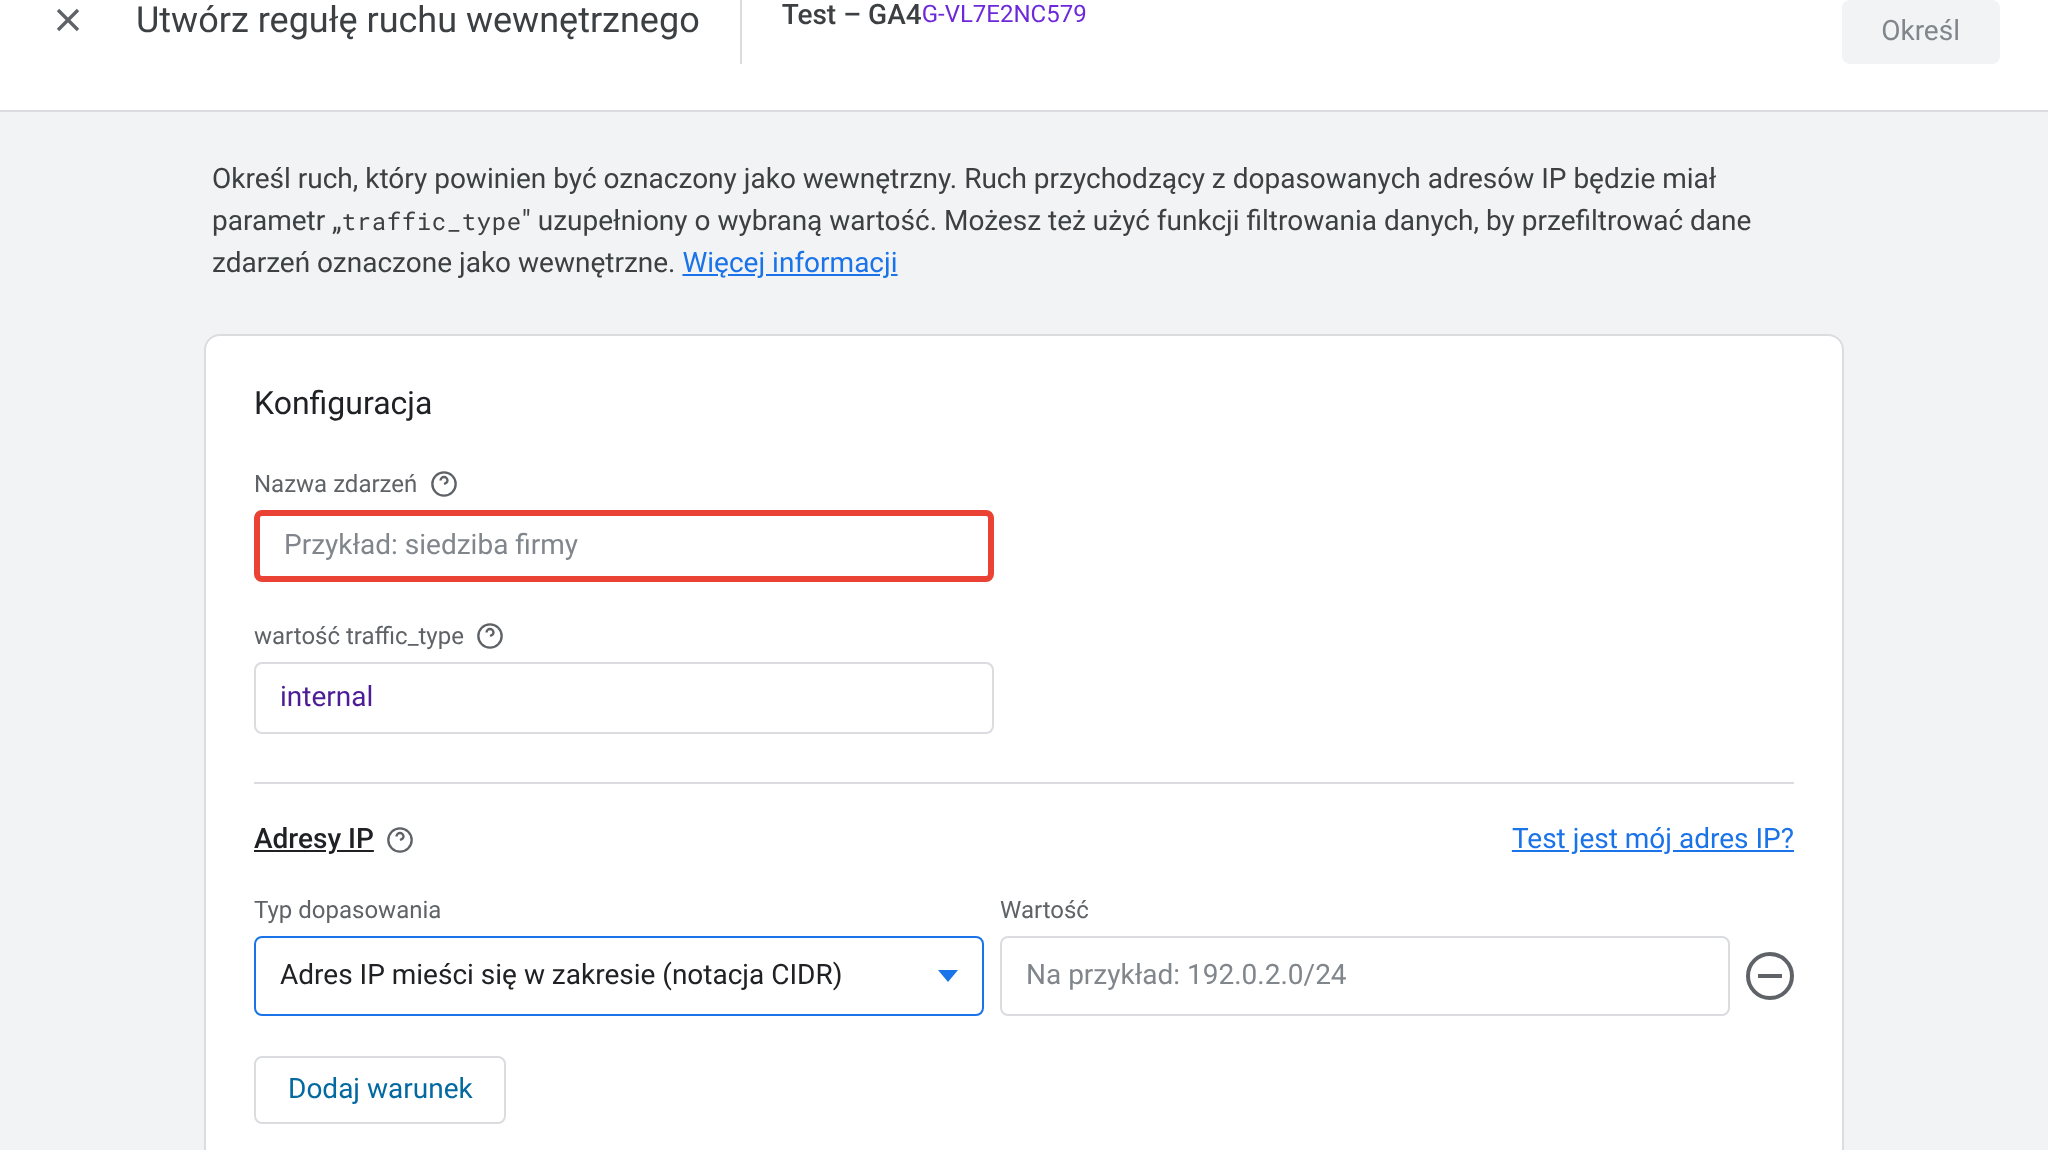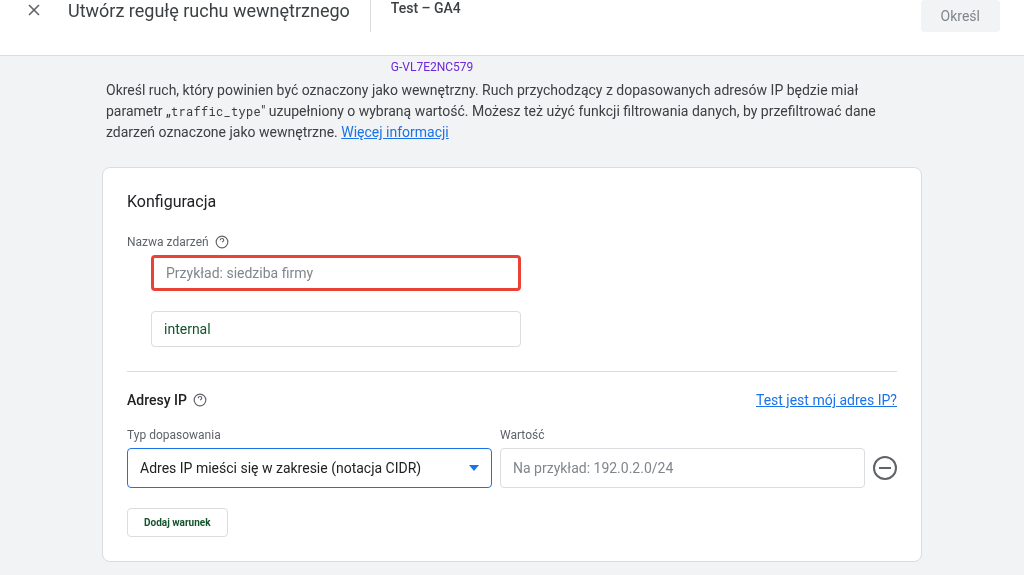--- a/index.html
+++ b/index.html
@@ -34,22 +34,21 @@
       font-weight: 400;
     }
     .header-divider {
       width: 1px;
       height: 32px;
       background: #dadce0;
       margin: 0 20px;
     }
     .header-property {
       display: flex;
-      flex-direction: column;
-      gap: 44px;
+      flex-direction: row;
     }
     .property-name {
       font-size: 14px;
       color: #3c4043;
       font-weight: 500;
     }
     .property-id {
       font-size: 12px;
       color: #6d28d9;
     }
@@ -114,43 +113,43 @@
       color: #5f6368;
     }
     .input-field {
       width: 370px;
       height: 36px;
       border: 1px solid #dadce0;
       border-radius: 4px;
       padding: 0 12px;
       font-size: 14px;
       font-family: inherit;
-      color: #14532d;
+      color: #4c1d95;
       outline: none;
-      margin-left: 24px;
     }
     .input-field.highlighted {
       border: 3px solid #ea4335;
     }
     .input-field::placeholder {
       color: #80868b;
     }
     .field-group {
       margin-bottom: 20px;
     }
     .divider {
       height: 1px;
       background: #dadce0;
       margin: 24px 0 20px 0;
     }
     .ip-header {
       display: flex;
       justify-content: space-between;
       align-items: flex-start;
       margin-bottom: 20px;
+      text-decoration: underline;
     }
     .ip-title {
       font-size: 14px;
       color: #202124;
       font-weight: 500;
       display: flex;
       align-items: center;
     }
     .ip-link {
       color: #1a73e8;
@@ -213,23 +212,23 @@
     .remove-btn svg {
       width: 12px;
       height: 2px;
     }
     .add-condition {
       margin-top: 20px;
       background: #fff;
       border: 1px solid #dadce0;
       border-radius: 4px;
       padding: 8px 16px;
-      color: #14532d;
-      font-size: 10px;
-      font-weight: 700;
+      color: #0369a1;
+      font-size: 14px;
+      font-weight: 400;
       cursor: pointer;
       font-family: inherit;
     }
   </style>
 </head>
 <body>
 
 <div class="header">
   <svg class="close-icon" viewBox="0 0 24 24" fill="none" stroke="currentColor" stroke-width="2">
     <line x1="18" y1="6" x2="6" y2="18"></line>
@@ -259,20 +258,28 @@
         <svg class="help-icon" viewBox="0 0 24 24" fill="none" stroke="currentColor" stroke-width="2">
           <circle cx="12" cy="12" r="10"></circle>
           <path d="M9 9a3 3 0 0 1 6 0c0 2-3 3-3 3"></path>
           <line x1="12" y1="17" x2="12" y2="17"></line>
         </svg>
       </div>
       <input class="input-field highlighted" placeholder="Przykład: siedziba firmy" style="">
     </div>
 
     <div class="field-group">
+      <div class="field-label">
+        <span>wartość traffic_type</span>
+        <svg class="help-icon" viewBox="0 0 24 24" fill="none" stroke="currentColor" stroke-width="2">
+          <circle cx="12" cy="12" r="10"></circle>
+          <path d="M9 9a3 3 0 0 1 6 0c0 2-3 3-3 3"></path>
+          <line x1="12" y1="17" x2="12" y2="17"></line>
+        </svg>
+      </div>
       <input class="input-field" value="internal" style="">
     </div>
 
     <div class="divider"></div>
 
     <div class="ip-header">
       <div class="ip-title">
         <span>Adresy IP</span>
         <svg class="help-icon" viewBox="0 0 24 24" fill="none" stroke="currentColor" stroke-width="2">
           <circle cx="12" cy="12" r="10"></circle>

